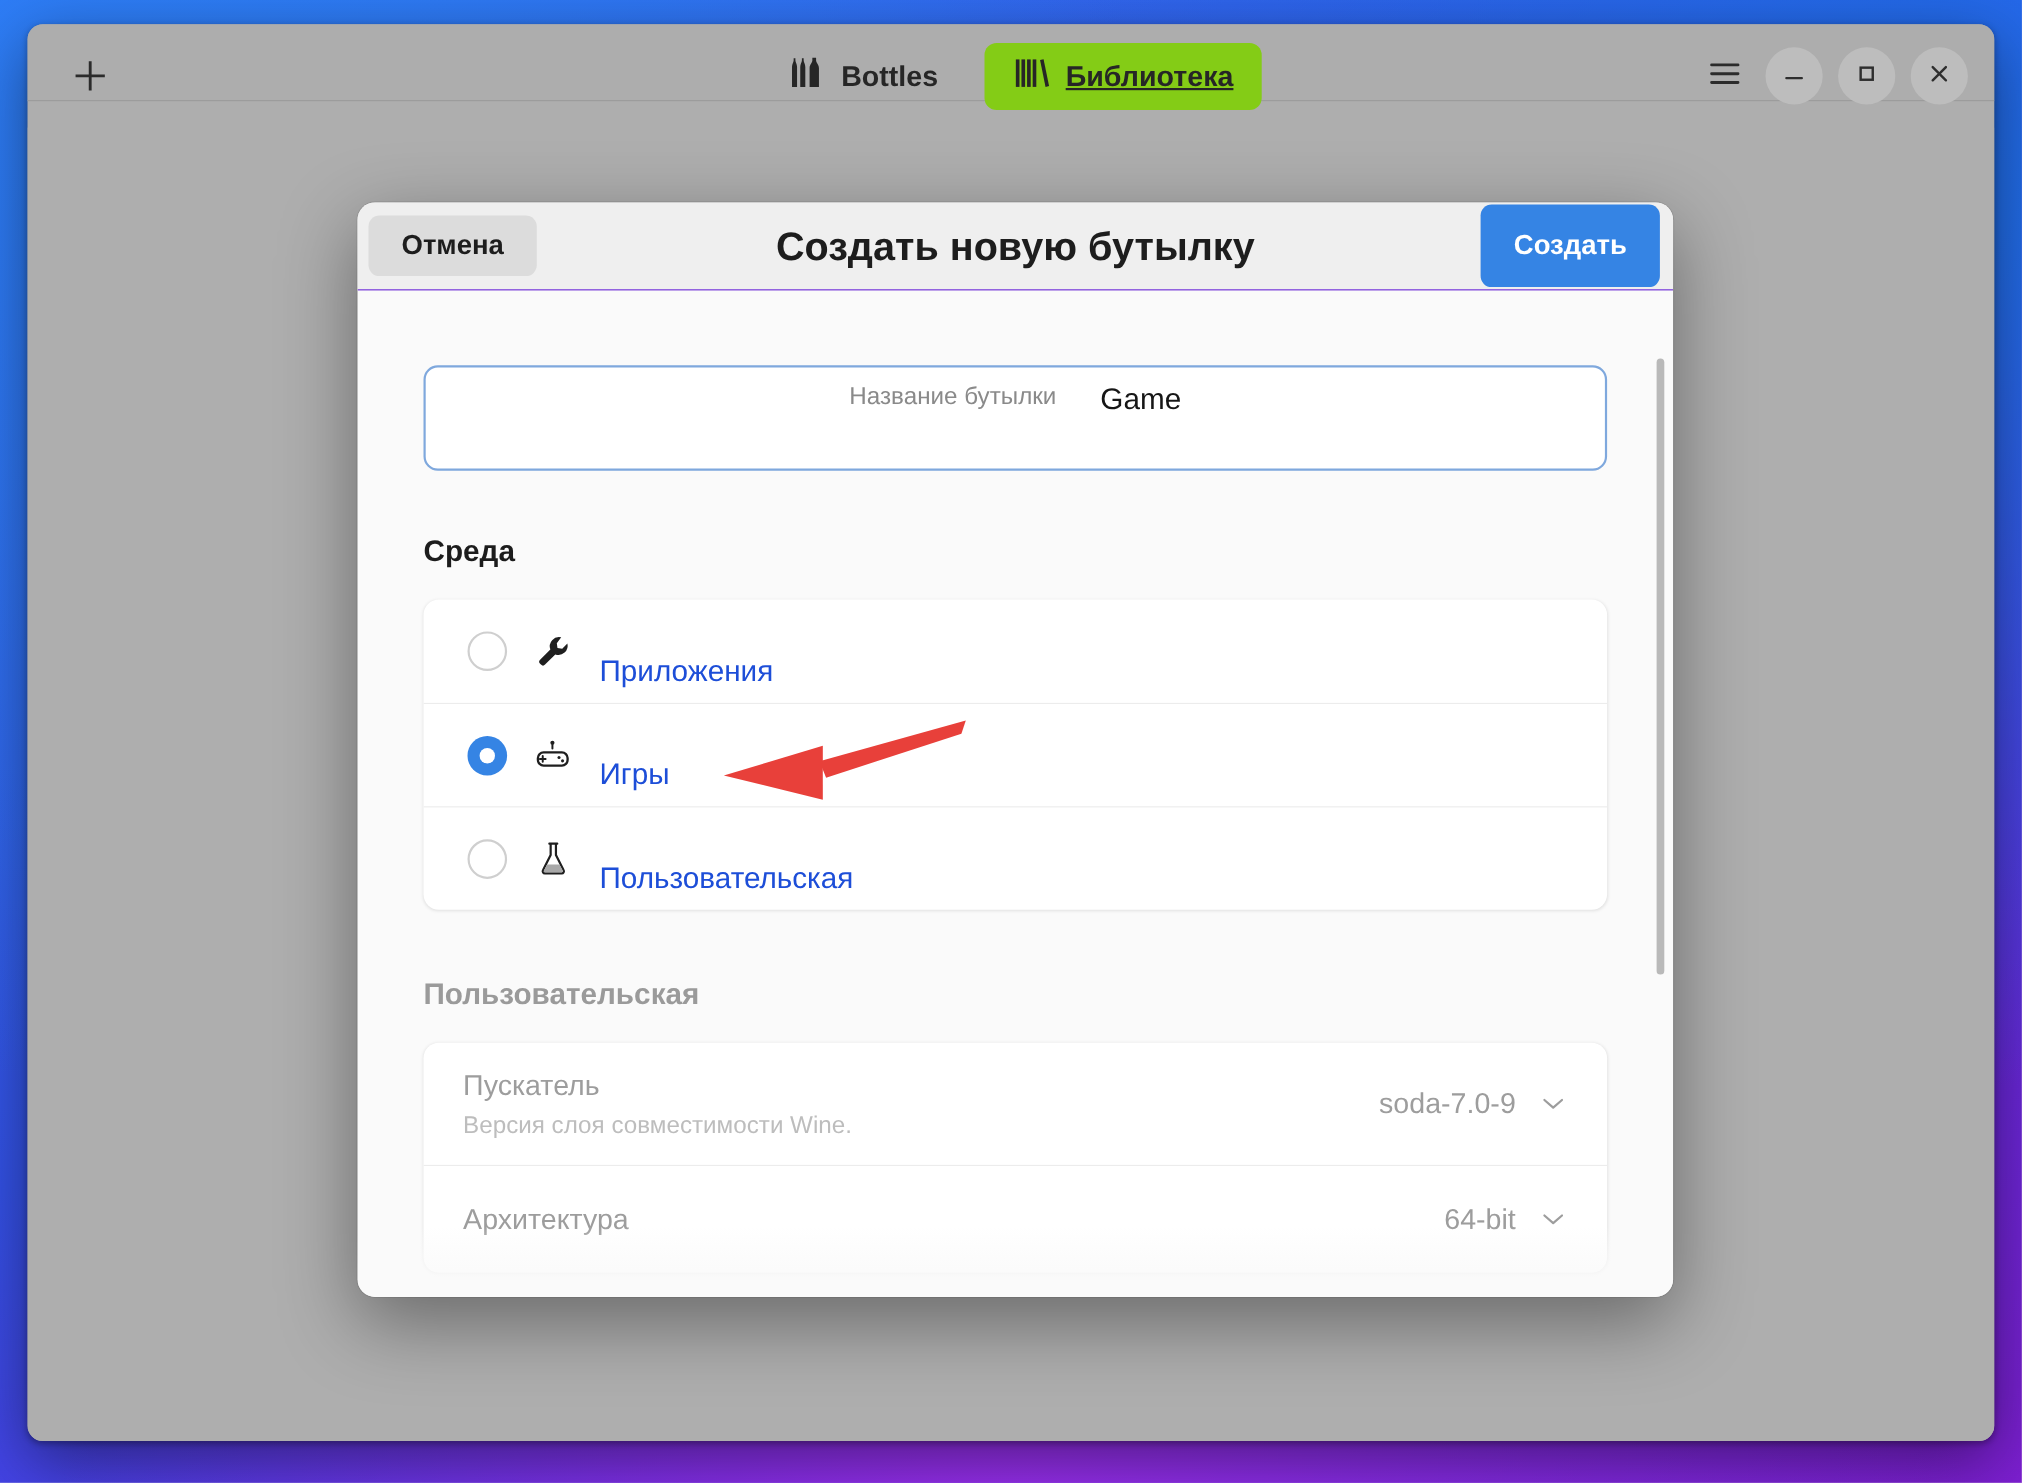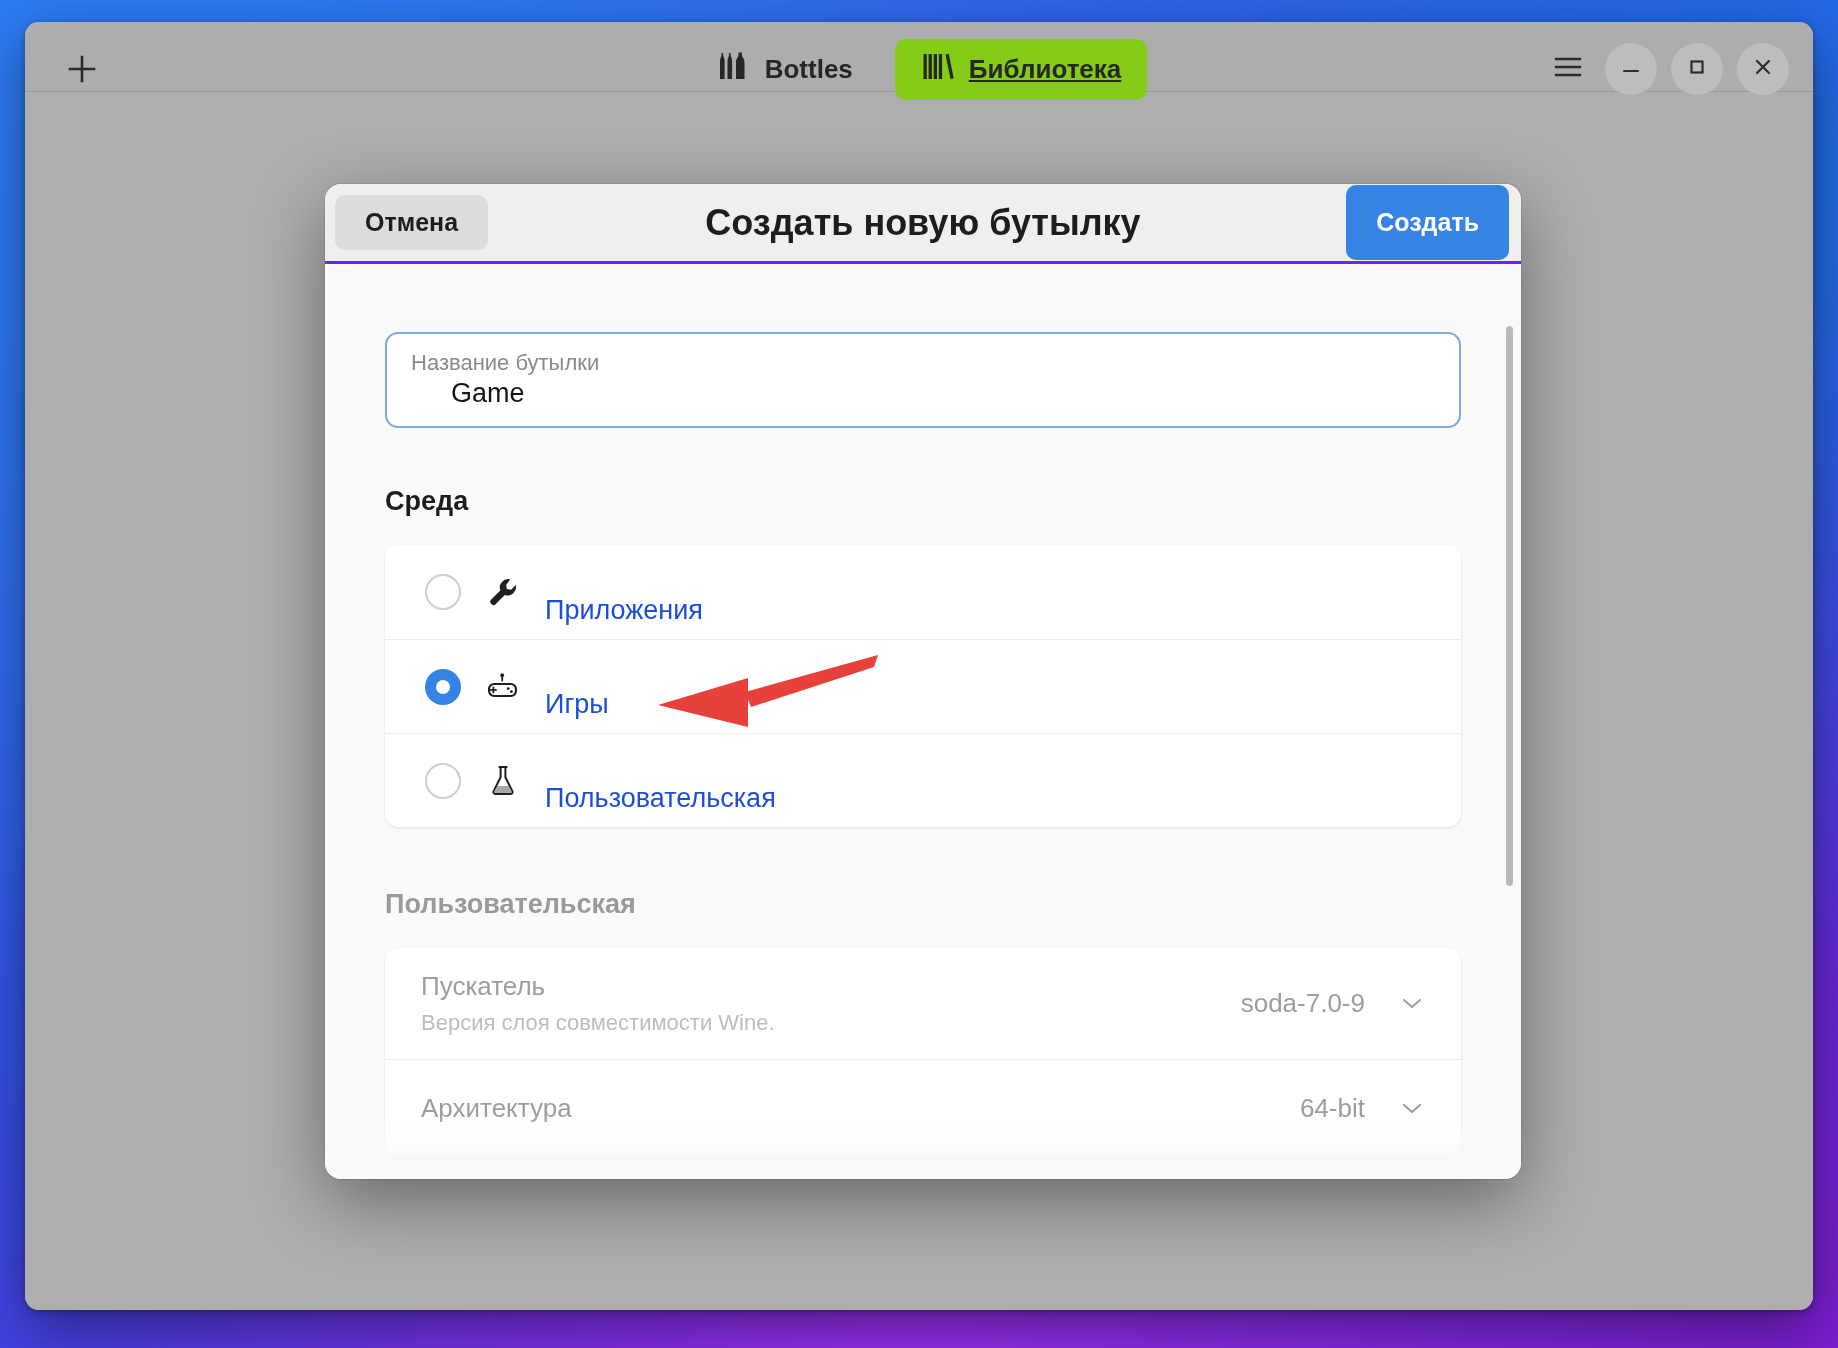--- a/index.html
+++ b/index.html
@@ -90,21 +90,21 @@
     background: #fafafa;
     border-radius: 16px;
     box-shadow: 0 22px 70px rgba(0,0,0,.40), 0 0 0 1px rgba(0,0,0,.08);
     overflow: hidden;
     display: flex; flex-direction: column;
   }
   #dialog-header {
     position: relative;
     height: 80px; flex: none;
     background: #efefef;
-    border-bottom: 3px solid #6d28d9;
+    border-bottom: 1px solid #6d28d9;
     display: flex; align-items: center;
   }
   #dialog-title {
     position: absolute; left: 0; right: 0; text-align: center;
     font-size: 36px; font-weight: bold; color: #1d1d1d;
   }
   .cancel-btn {
     position: relative; z-index: 2;
     margin-left: 10px;
     padding: 13px 30px;
@@ -138,21 +138,21 @@
     cursor: pointer;
   }
 
   .field-entry {
     margin-top: 68px;
     background: #ffffff;
     border: 2px solid #7fa8dd;
     border-radius: 13px;
     height: 96px;
     padding: 12px 24px;
-    display: flex; flex-direction: column; justify-content: center;
+    display: flex; flex-direction: row; justify-content: center;
     cursor: text;
   }
   .field-label { font-size: 22px; color: #8a8a8a; line-height: 1.25; }
   .field-value { font-size: 27px; color: #161616; line-height: 1.3; margin-left: 40px; }
 
   .section-title {
     margin-top: 58px;
     font-size: 27px; font-weight: bold; color: #1c1c1c;
   }
   .section-title.muted {
@@ -197,21 +197,21 @@
     padding: 22px 36px;
     min-height: 98px;
     border-top: 1px solid #ececec;
     cursor: pointer;
   }
   .pref-row:first-child { border-top: none; }
   .pref-text { flex: 1 1 auto; }
   .pref-title { font-size: 26px; color: #9d9d9d; line-height: 1.3; }
   .pref-sub { font-size: 22px; color: #bdbdbd; line-height: 1.35; margin-top: 4px; }
   .pref-value {
-    display: flex; align-items: flex-end; gap: 34px;
+    display: flex; align-items: flex-end; gap: 21px;
     font-size: 26px; color: #9d9d9d;
   }
 
   
   #dialog-fade {
     position: absolute; left: 0; right: 0; bottom: 0; height: 64px;
     background: linear-gradient(to bottom, rgba(250,250,250,0) 0%, rgba(250,250,250,.75) 55%, rgba(250,250,250,.96) 100%);
     pointer-events: none;
   }
 

